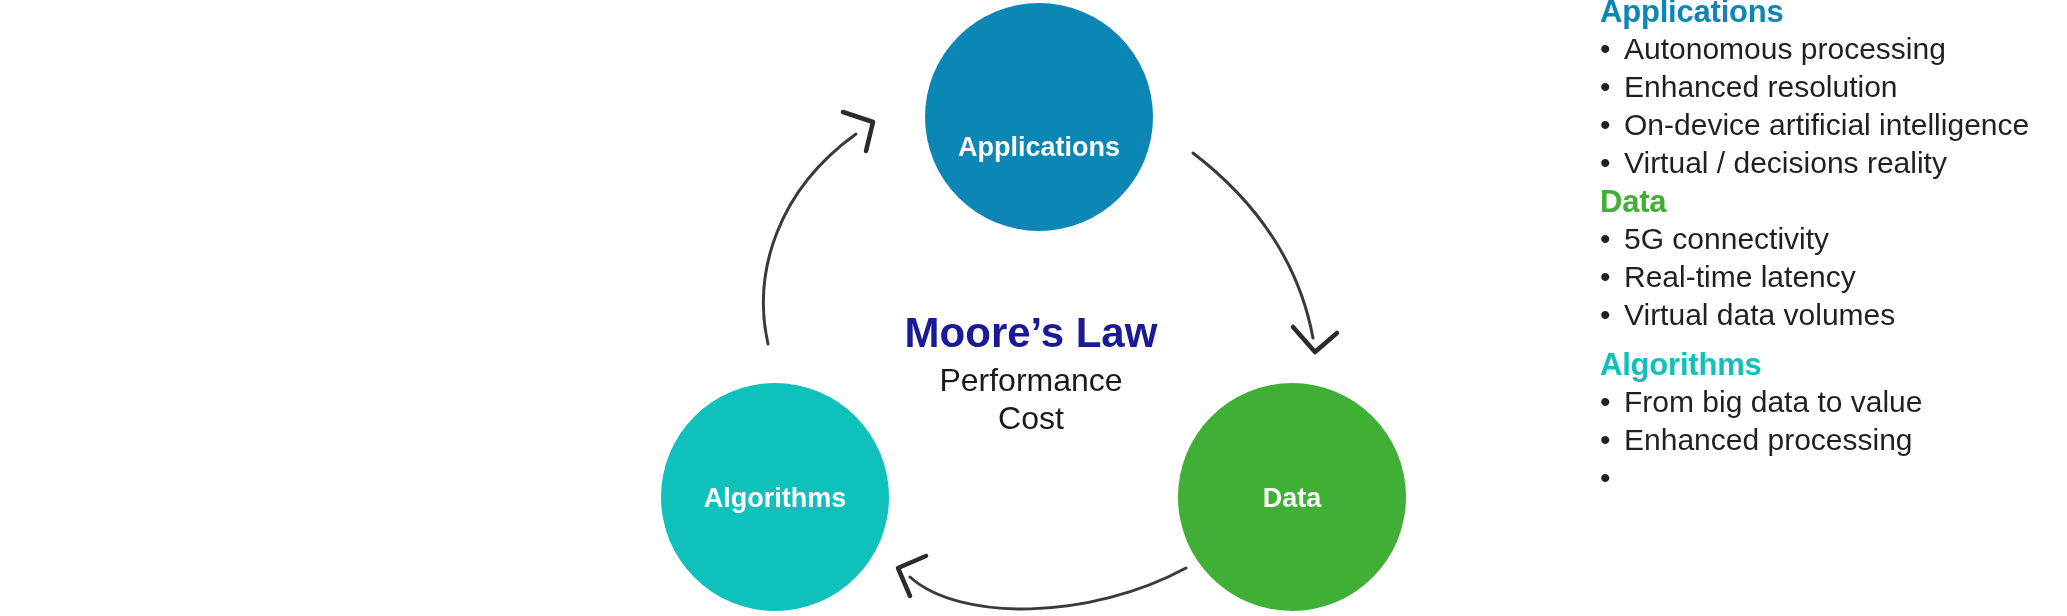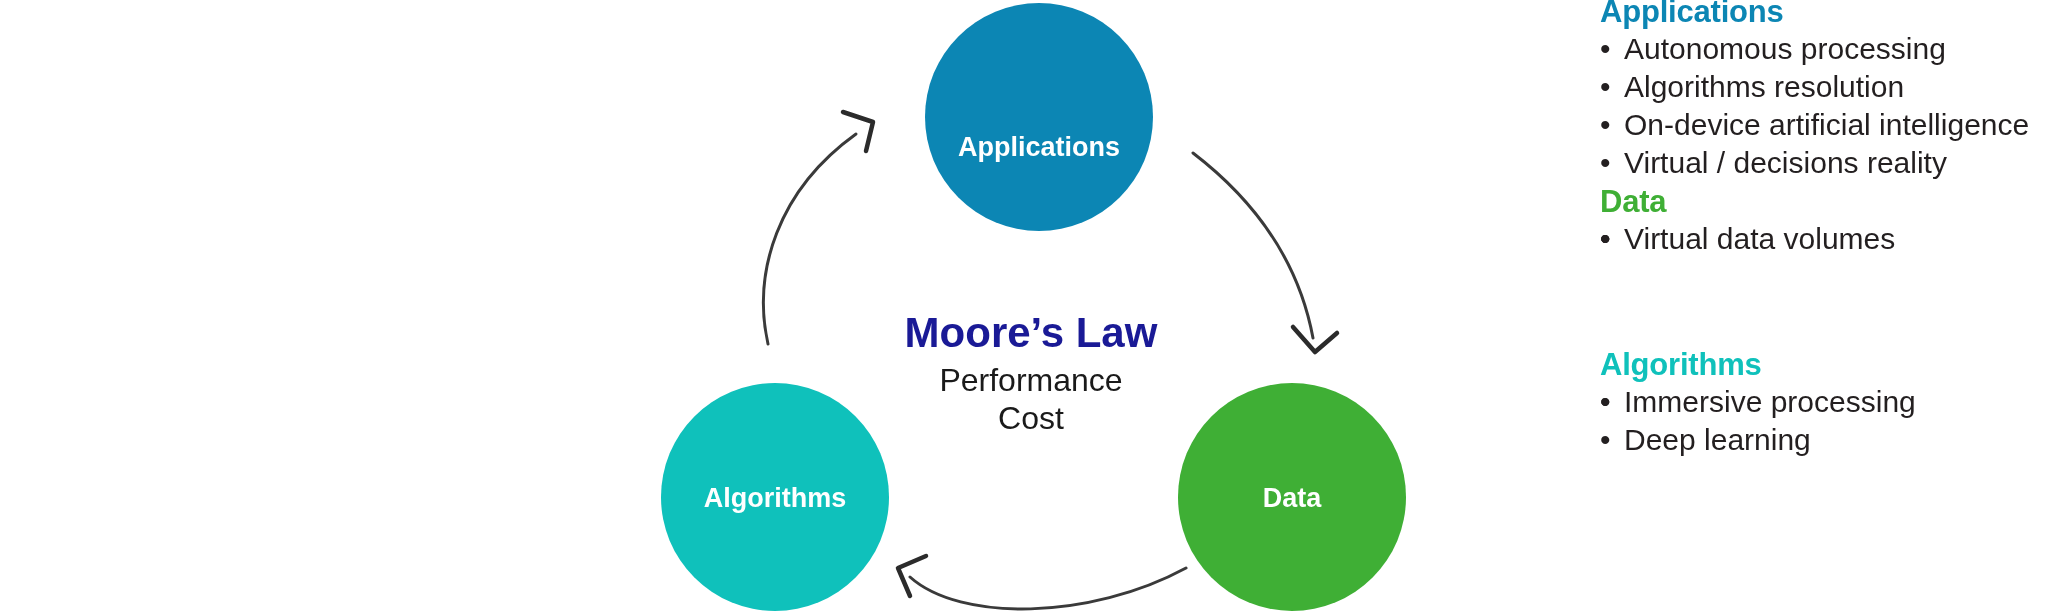--- a/index.html
+++ b/index.html
@@ -159,39 +159,39 @@
     </g>
 
   </svg>
 
   <div id="legend">
 
     <div class="legend-block" style="top:-6px;">
       <div class="legend-heading" style="color:#0c86b4;">Applications</div>
       <ul class="legend-list">
         <li><span class="bullet">•</span><span>Autonomous processing</span></li>
-        <li><span class="bullet">•</span><span>Algorithms resolution</span></li>
+        <li><span class="bullet">•</span><span>Enhanced resolution</span></li>
         <li><span class="bullet">•</span><span>On-device artificial intelligence</span></li>
         <li><span class="bullet">•</span><span>Virtual / decisions reality</span></li>
       </ul>
     </div>
 
     <div class="legend-block" style="top:184px;">
       <div class="legend-heading" style="color:#3faf35;">Data</div>
       <ul class="legend-list">
-        <li><span class="bullet">•</span></li>
-        <li><span class="bullet">•</span></li>
+        <li><span class="bullet">•</span><span>5G connectivity</span></li>
+        <li><span class="bullet">•</span><span>Real-time latency</span></li>
         <li><span class="bullet">•</span><span>Virtual data volumes</span></li>
       </ul>
     </div>
 
     <div class="legend-block" style="top:347px;">
       <div class="legend-heading" style="color:#0fc1bb;">Algorithms</div>
       <ul class="legend-list">
+        <li><span class="bullet">•</span><span>From big data to value</span></li>
+        <li><span class="bullet">•</span><span>Enhanced processing</span></li>
         <li><span class="bullet">•</span></li>
-        <li><span class="bullet">•</span><span>Immersive processing</span></li>
-        <li><span class="bullet">•</span><span>Deep learning</span></li>
       </ul>
     </div>
 
   </div>
 
 </div>
 
 </body></html>

